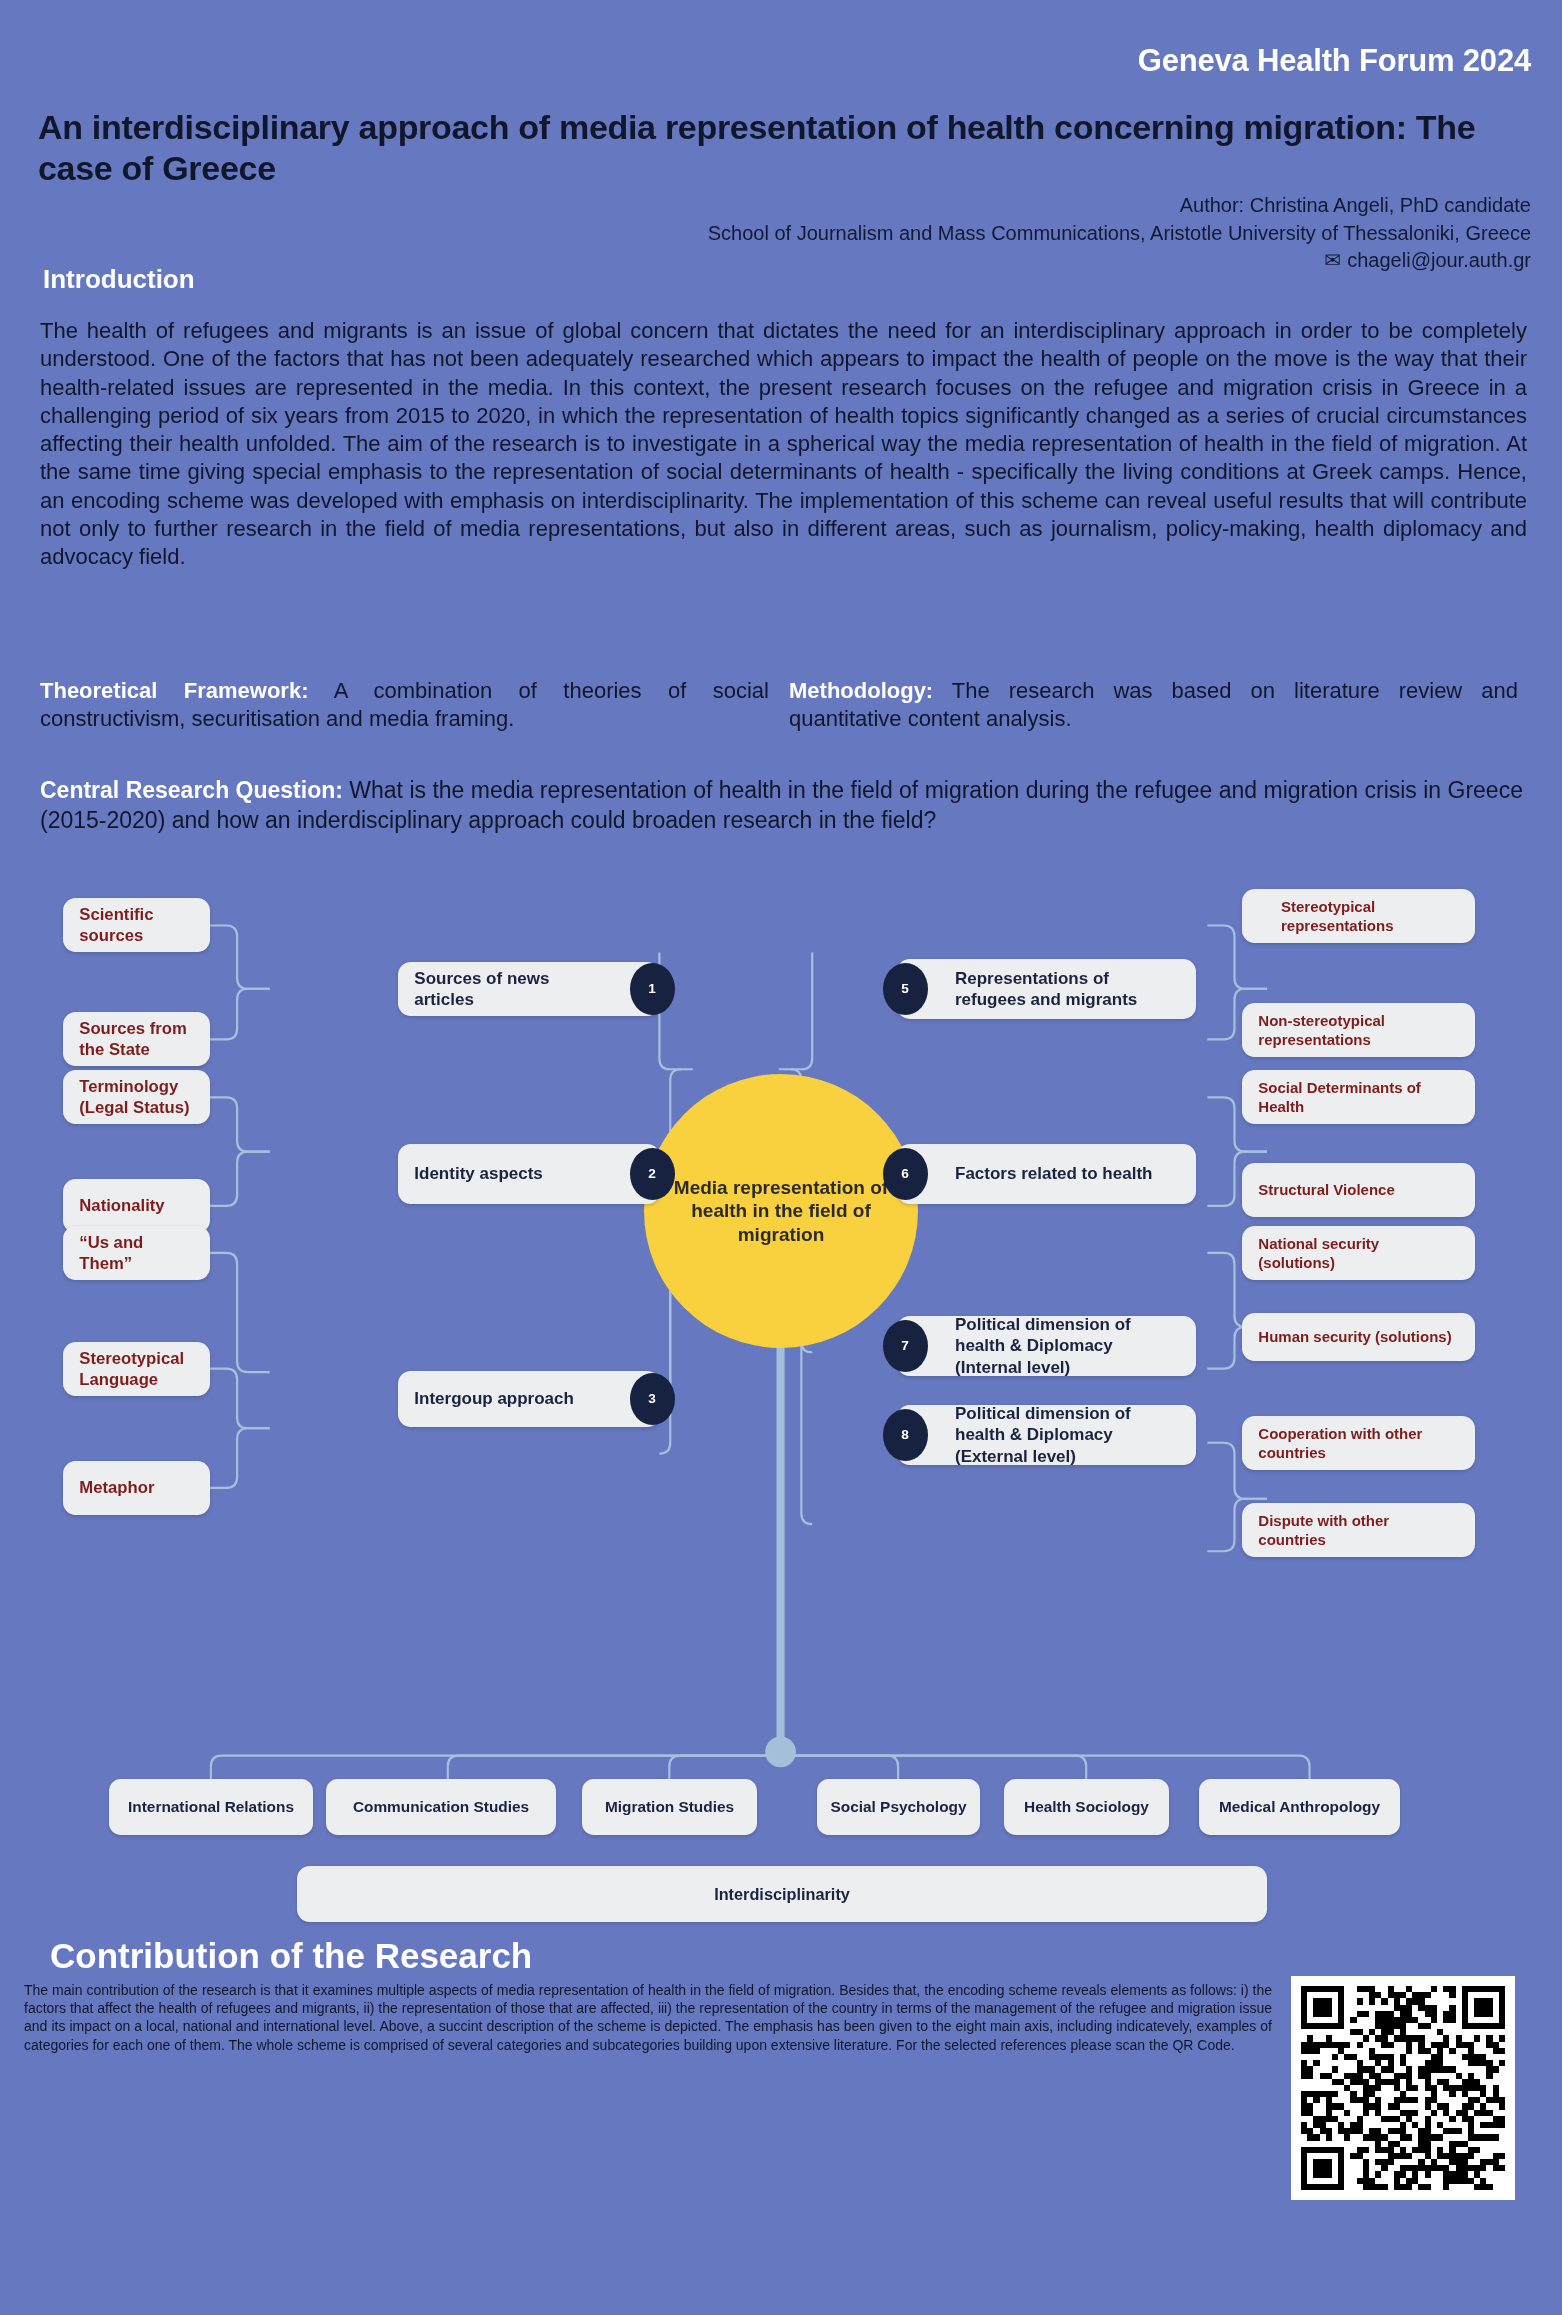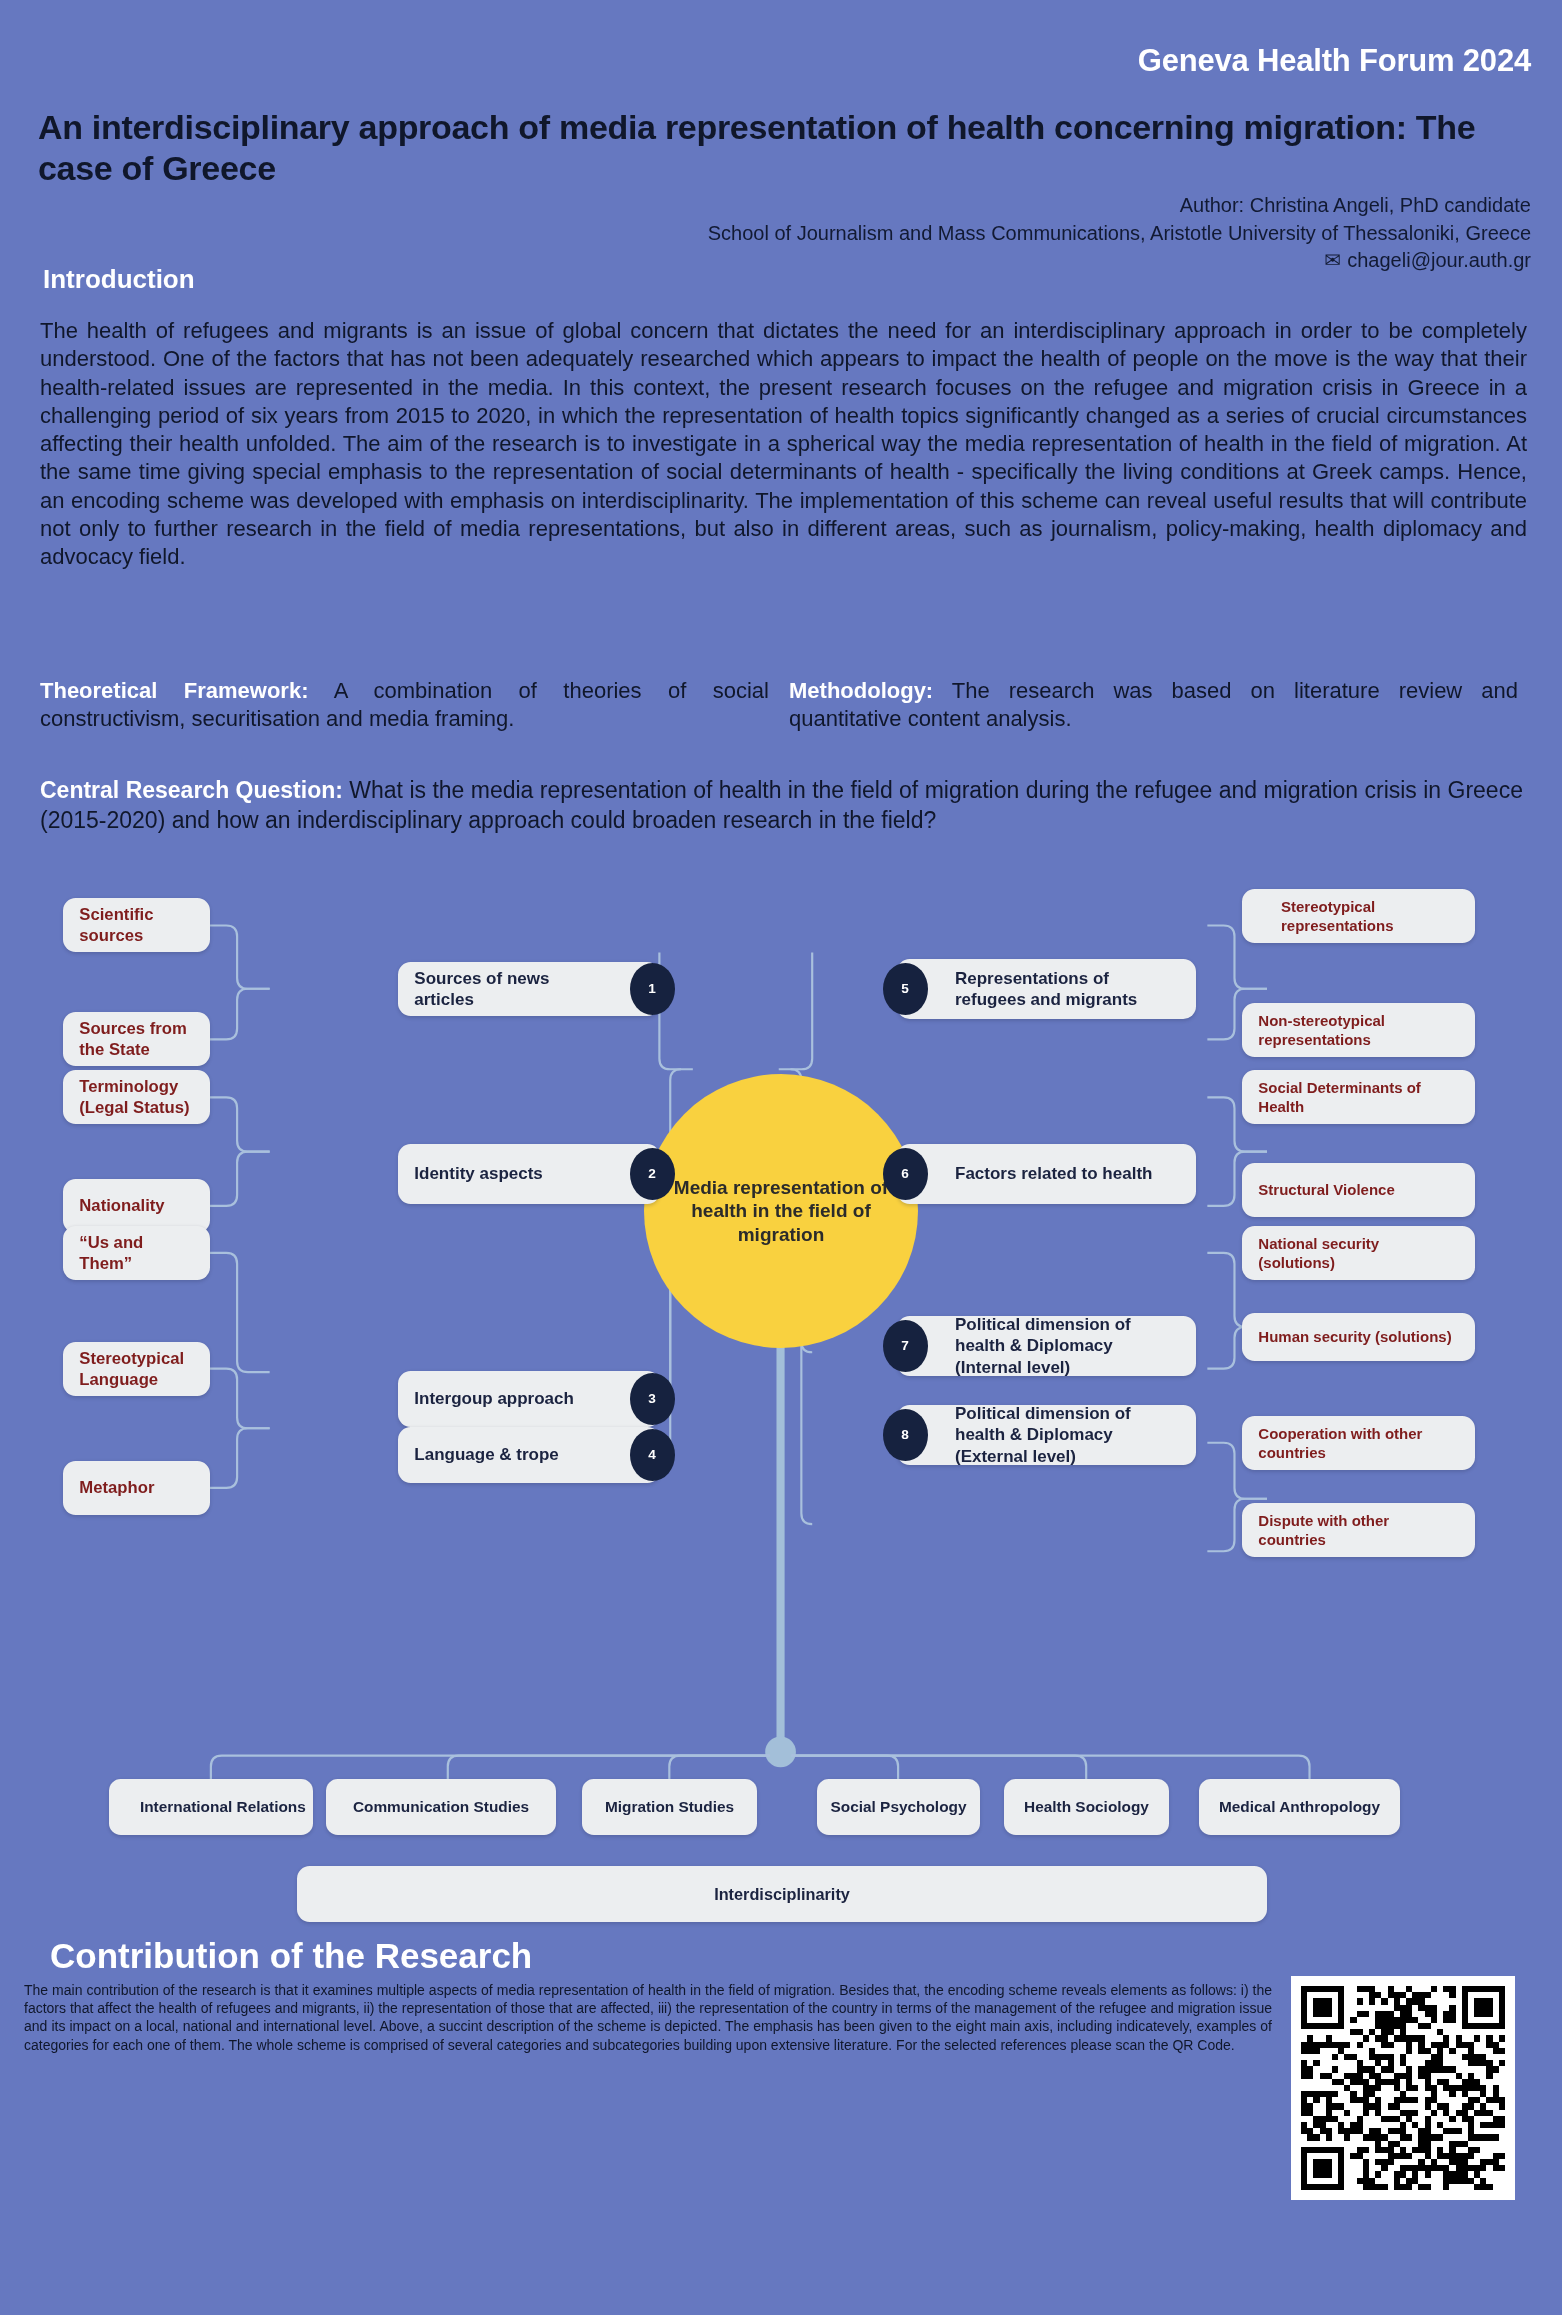--- a/index.html
+++ b/index.html
@@ -248,24 +248,20 @@
       <span>Sources of news articles</span>
       <div class="badge right">1</div>
     </div>
     <div class="node axis left" style="left:398px; top:280px; width:262px; height:60px;">
       <span>Identity aspects</span>
       <div class="badge right">2</div>
     </div>
     <div class="node axis left" style="left:398px; top:507px; width:262px; height:56px;">
       <span>Intergoup approach</span>
       <div class="badge right">3</div>
-    </div>
-    <div class="node axis left" style="left:398px; top:563px; width:262px; height:56px;">
-      <span>Language &amp; trope</span>
-      <div class="badge right">4</div>
     </div>
 
     <div class="hub" style="left:644px; top:210px;">
       <span>Media representation of health in the field of migration</span>
     </div>
 
     <div class="node axis right" style="left:897px; top:95px; width:299px; height:60px;">
       <div class="badge left">5</div>
       <span>Representations of refugees and migrants</span>
     </div>
@@ -303,21 +299,21 @@
         <span>Human security (solutions)</span>
       </div>
 
     <div class="node leaf small" style="left:1242px; top:552px; width:233px; height:54px;justify-content:flex-end;">
         <span>Cooperation with other countries</span>
       </div>
     <div class="node leaf small" style="left:1242px; top:639px; width:233px; height:54px;">
         <span>Dispute with other countries</span>
       </div>
 
-    <div class="disc" style="left:109px; top:915px; width:204px; height:56px;justify-content:flex-end;">
+    <div class="disc" style="left:109px; top:915px; width:204px; height:56px;">
         <span>International Relations</span>
       </div>
     <div class="disc" style="left:326px; top:915px; width:230px; height:56px;">
         <span>Communication Studies</span>
       </div>
     <div class="disc" style="left:582px; top:915px; width:175px; height:56px;">
         <span>Migration Studies</span>
       </div>
     <div class="disc" style="left:817px; top:915px; width:163px; height:56px;">
         <span>Social Psychology</span>

